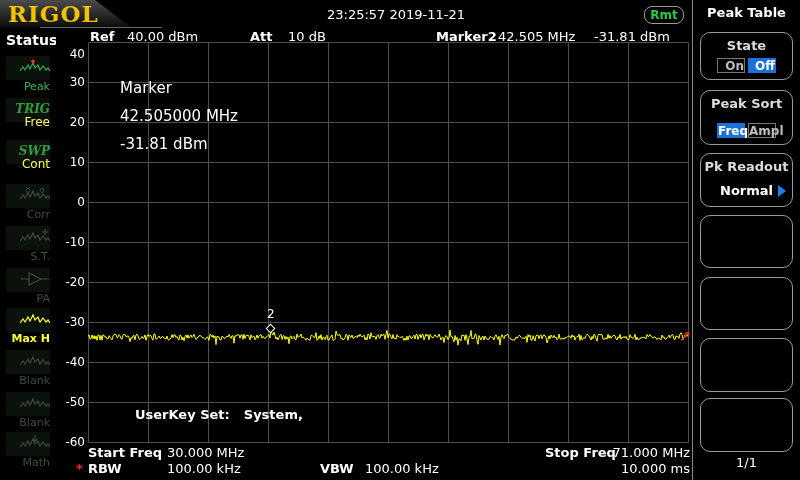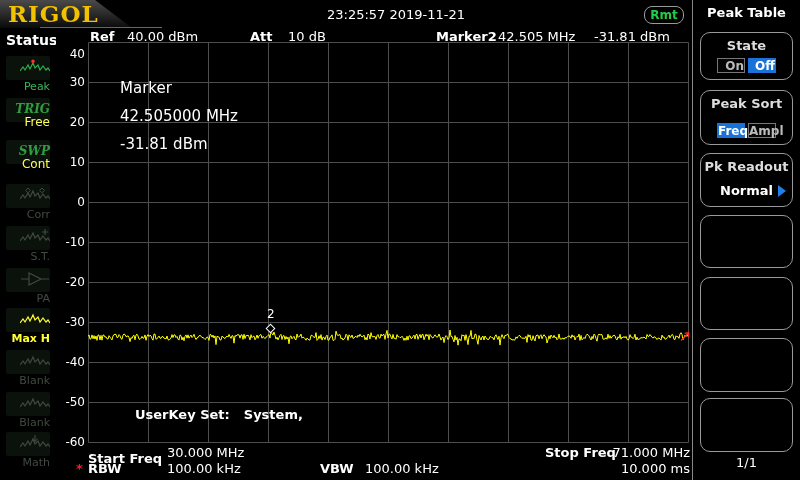--- a/index.html
+++ b/index.html
@@ -172,21 +172,21 @@
       <div>-31.81 dBm</div>
     </div>
 
     <div id="marker2-label" style="left: 211px; top: 279.24px;">2</div>
     <div id="marker2-diamond" style="left: 211px; top: 297.24px;"></div>
 
     <div id="userkey" class="abs">
       <span>UserKey Set:</span><span class="val">System,</span>
     </div>
 
-    <span class="foot b" style="left:32px;top:417px;margin-top:6px;">Start Freq</span>
+    <span class="foot b" style="left:32px;top:417px;">Start Freq</span>
     <span class="foot" style="left:111px;top:417px;">30.000 MHz</span>
     <span class="foot b" style="left:489px;top:417px;">Stop Freq</span>
     <span class="foot" style="left:542px;top:417px;width:92px;text-align:right;">71.000 MHz</span>
 
     <span class="foot star" style="left:20px;top:433px;">*</span>
     <span class="foot b" style="left:32px;top:433px;">RBW</span>
     <span class="foot" style="left:111px;top:433px;">100.00 kHz</span>
     <span class="foot b" style="left:264px;top:433px;">VBW</span>
     <span class="foot" style="left:309px;top:433px;">100.00 kHz</span>
     <span class="foot b" style="left:489px;top:433px;margin-top:26px;">SWT</span>

